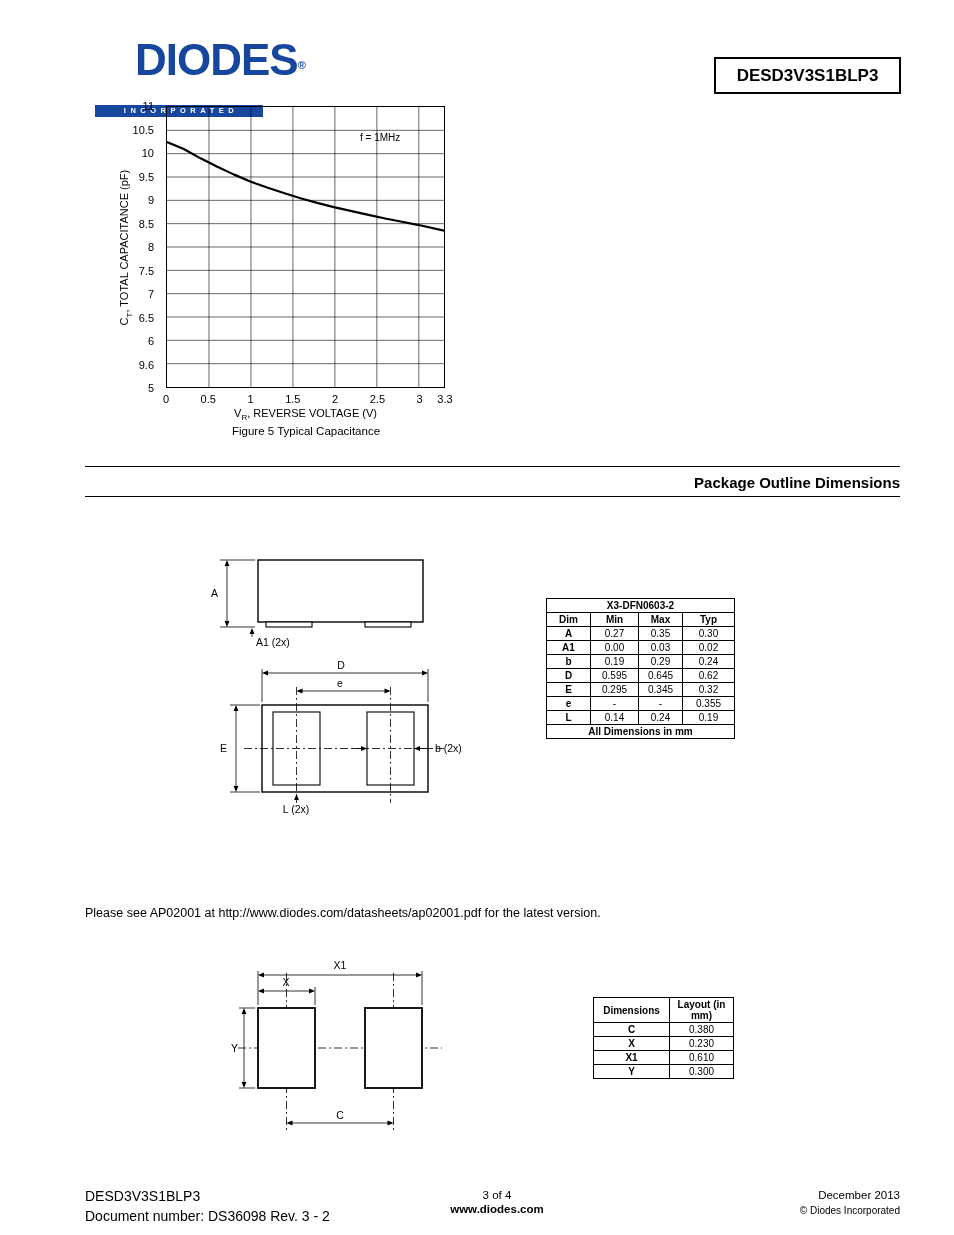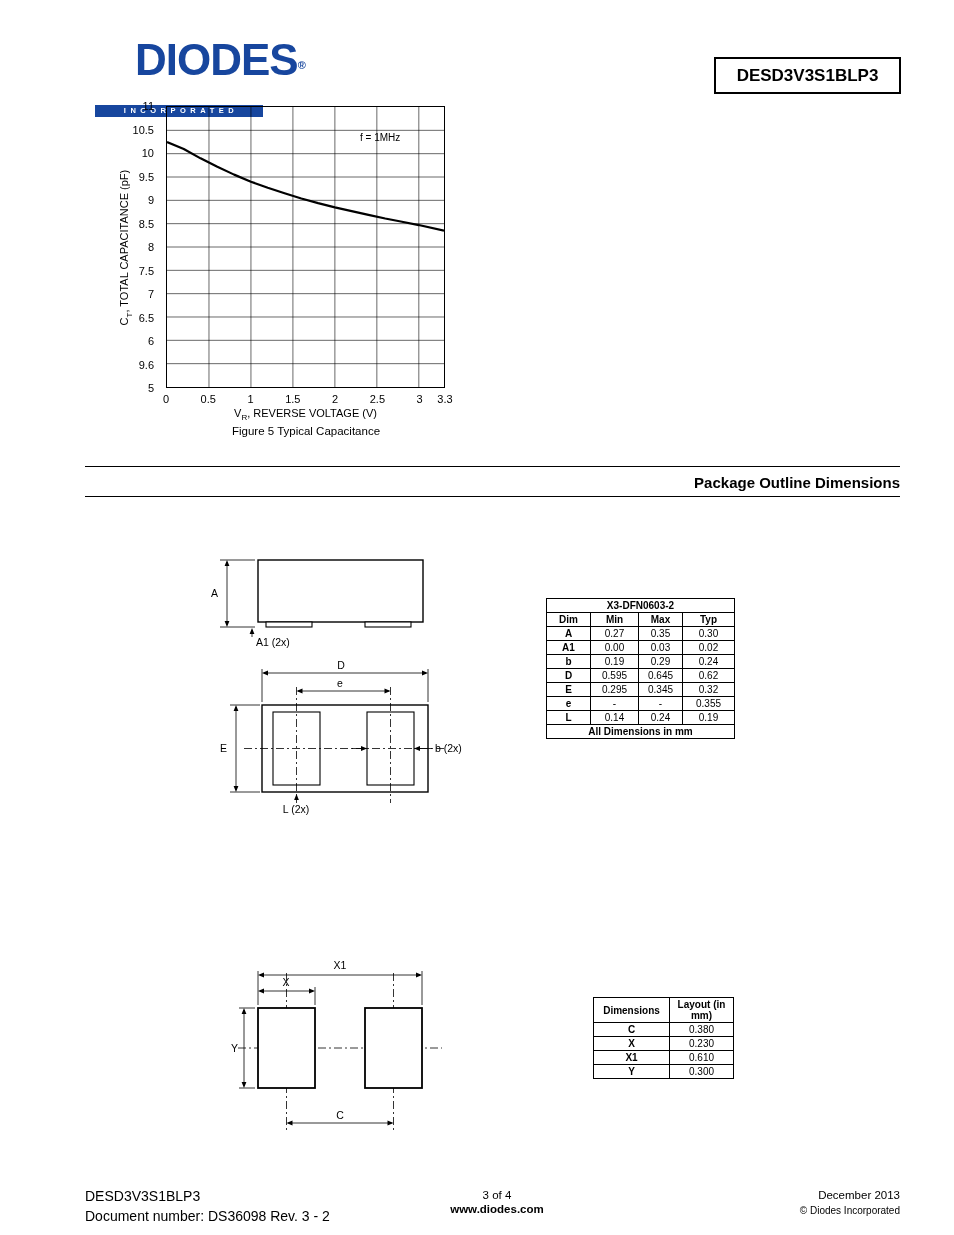--- a/index.html
+++ b/index.html
@@ -261,20 +261,21 @@
         <td>0.14</td>
         <td>0.24</td>
         <td>0.19</td>
       </tr>
       <tr>
           <td colspan="4" class="b">All Dimensions in mm</td>
         </tr>
     </tbody>
   </table>
 
+  <p class="note" style="top:906px;">Please see AP02001 at http://www.diodes.com/datasheets/ap02001.pdf for the latest version.</p>
 
   <svg class="draw" style="left:230px; top:953px;" width="260" height="190" viewBox="0 0 260 190">
     <line class="cl" x1="56.5" y1="20" x2="56.5" y2="178"></line>
     <line class="cl" x1="163.5" y1="20" x2="163.5" y2="178"></line>
     <line class="cl" x1="8" y1="95" x2="212" y2="95"></line>
     <rect class="pad2" x="28" y="55" width="57" height="80"></rect>
     <rect class="pad2" x="135" y="55" width="57" height="80"></rect>
     <g class="dim">
       <line x1="28" y1="52" x2="28" y2="18"></line>
       <line x1="192" y1="52" x2="192" y2="18"></line>

